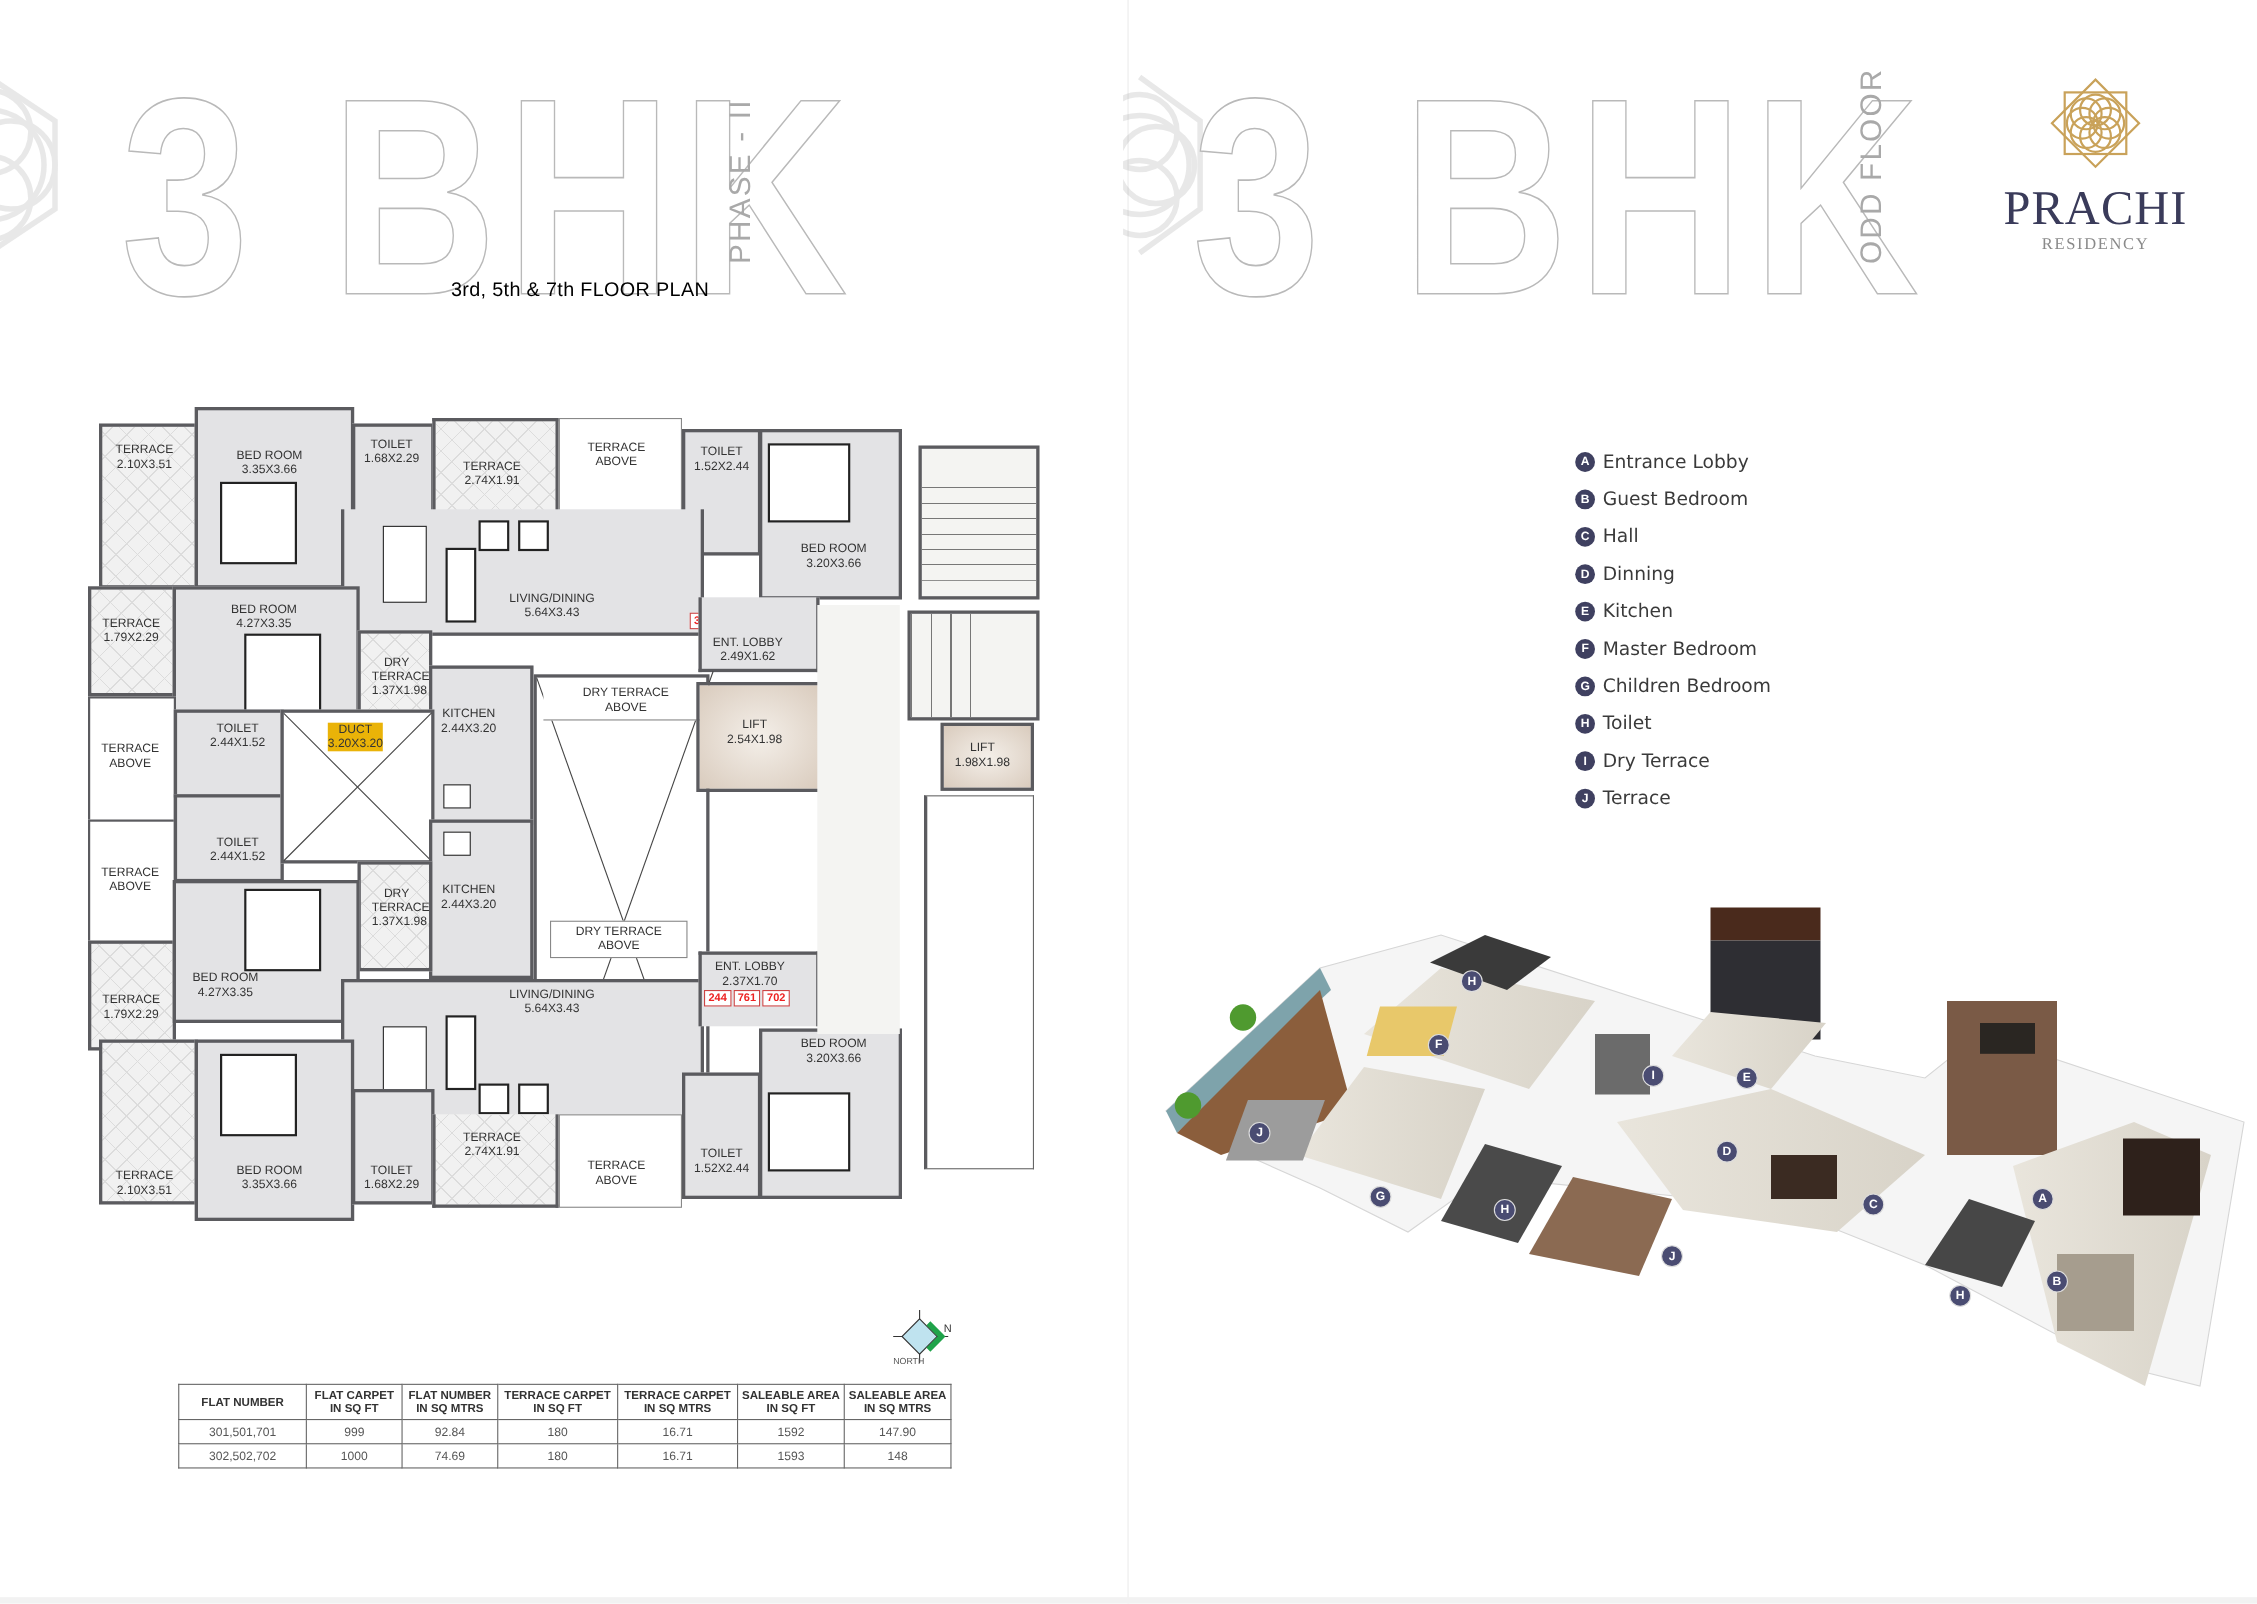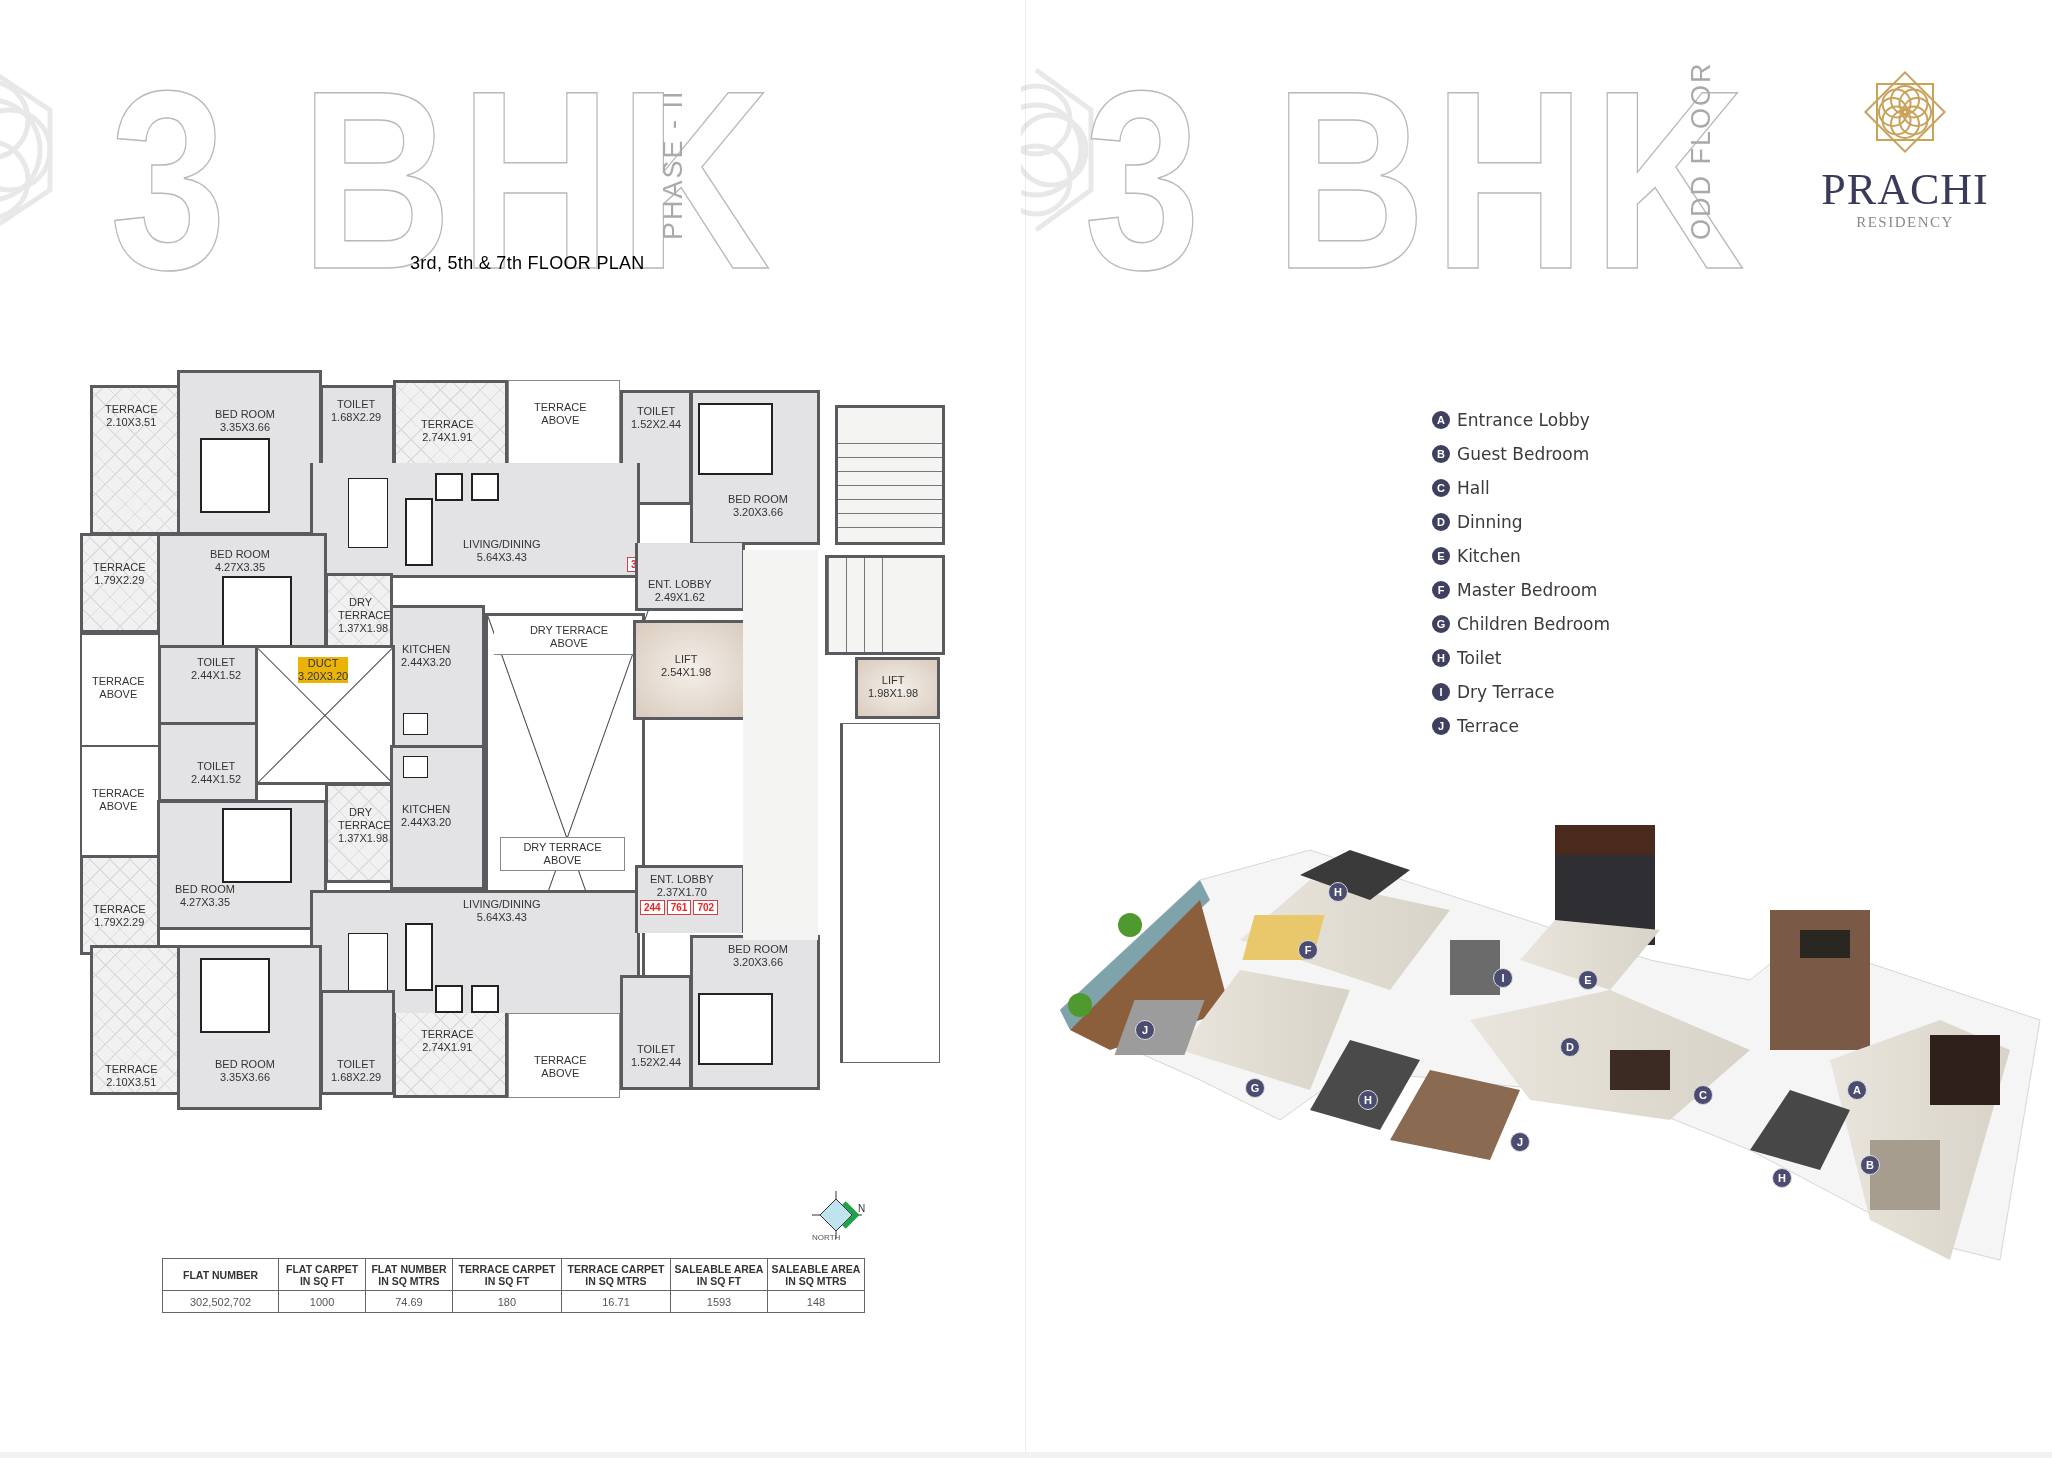--- a/index.html
+++ b/index.html
@@ -357,20 +357,29 @@
         <th style="width:115px;">FLAT NUMBER</th>
         <th style="width:86px;">FLAT CARPET IN SQ FT</th>
         <th style="width:86px;">FLAT NUMBER IN SQ MTRS</th>
         <th style="width:108px;">TERRACE CARPET IN SQ FT</th>
         <th style="width:108px;">TERRACE CARPET IN SQ MTRS</th>
         <th style="width:96px;">SALEABLE AREA IN SQ FT</th>
         <th style="width:96px;">SALEABLE AREA IN SQ MTRS</th>
       </tr>
     </thead>
     <tbody>
+      <tr>
+        <td>301,501,701</td>
+        <td>999</td>
+        <td>92.84</td>
+        <td>180</td>
+        <td>16.71</td>
+        <td>1592</td>
+        <td>147.90</td>
+      </tr>
       <tr>
         <td>302,502,702</td>
         <td>1000</td>
         <td>74.69</td>
         <td>180</td>
         <td>16.71</td>
         <td>1593</td>
         <td>148</td>
       </tr>
     </tbody>

